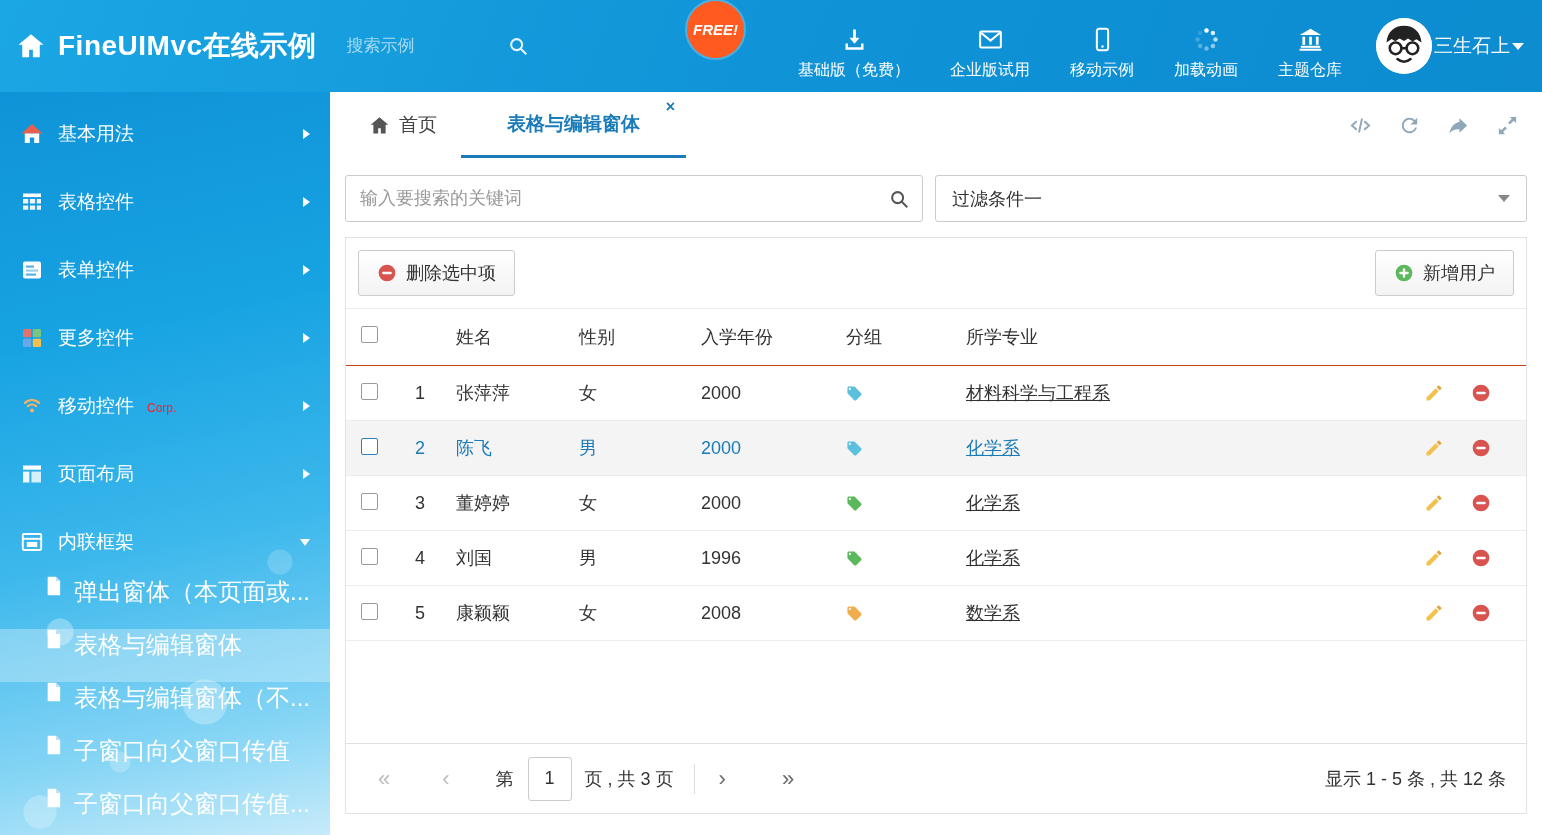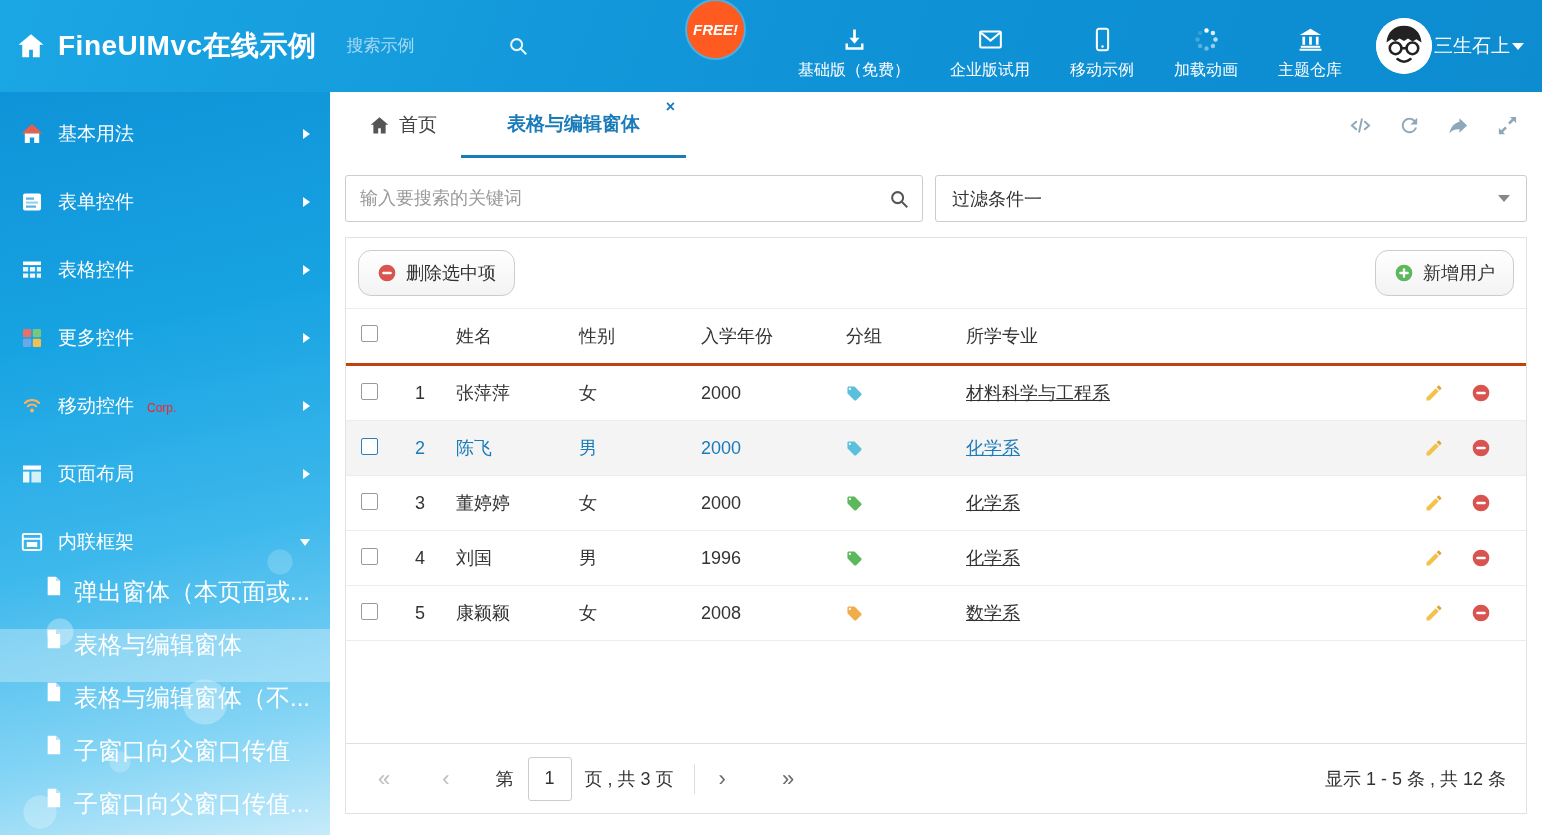--- a/index.html
+++ b/index.html
@@ -63,26 +63,26 @@
   .search-box{width:578px;height:47px;border:1px solid #ccc;border-radius:3px;display:flex;align-items:center;background:#fff}
   .search-box input{flex:1;border:none;outline:none;font-size:18px;padding:0 14px;color:#333}
   .search-box input::placeholder{color:#999}
   .sb-icon{margin-right:12px;color:#555}
   .sb-icon svg{width:22px;height:22px;display:block}
   .dropdown{flex:1;height:47px;border:1px solid #ccc;border-radius:3px;display:flex;align-items:center;padding:0 16px;font-size:18px;cursor:pointer;background:#fff}
   .dd-caret{margin-left:auto;width:0;height:0;border-left:6px solid transparent;border-right:6px solid transparent;border-top:7px solid #888}
 
   .panel{border:1px solid #e2e2e2;height:577px;display:flex;flex-direction:column}
   .toolbar{display:flex;align-items:center;padding:12px;border-bottom:1px solid #ececec}
-  .btn{height:46px;display:flex;align-items:center;gap:9px;padding:0 18px;border:1px solid #ccc;border-radius:13px;background:linear-gradient(#ffffff,#f3f3f3);font-size:18px;color:#333;cursor:pointer}
+  .btn{height:46px;display:flex;align-items:center;gap:9px;padding:0 18px;border:1px solid #ccc;border-radius:3px;background:linear-gradient(#ffffff,#f3f3f3);font-size:18px;color:#333;cursor:pointer}
   .btn svg{width:20px;height:20px;display:block}
   .btn-add{margin-left:auto}
 
   .cols{display:grid;grid-template-columns:50px 48px 123px 122px 145px 120px 1fr 110px;align-items:center}
-  .thead{height:57px;border-bottom:3px solid #c2410c;font-size:18px;color:#333}
+  .thead{height:57px;border-bottom:1px solid #c2410c;font-size:18px;color:#333}
   .c-check{padding-left:15px}
   .c-num{text-align:center;font-size:18px}
   .c-cell{padding-left:12px;font-size:18px}
   .cb{width:17px;height:17px;border:1px solid #9a9a9a;border-radius:2px;background:#fff;display:inline-block;cursor:pointer}
   .trow{height:55px;border-bottom:1px solid #ececec}
   .trow.selected{background:#f4f4f4;color:#1a7bb9}
   .trow.selected .cb{border-color:#2a7fbe}
   .major-link{color:inherit;text-decoration:underline;cursor:pointer}
   .tag-icon svg{width:17px;height:17px;display:block}
   .c-actions{display:flex;gap:27px;padding-left:8px}
@@ -214,40 +214,40 @@
               <path d="M4.8 11.5h14.4V21h-5v-5.6h-4.4V21H4.8z" fill="#fff"></path>
             </svg>
           </span>
     <span class="s-label">基本用法</span>
 
     <span class="arr"></span>
   </li>
 
   <li class="side-item">
     <span class="s-icon">
+            <svg viewBox="0 0 24 24" fill="#fff">
+              <path d="M3 3.5h18v3.6H3z"></path>
+              <path d="M3 9h5.2v4.4H3zm6.9 0h5.2v4.4H9.9zm6.9 0H21v4.4h-4.2zM3 15.4h5.2v4.4H3zm6.9 0h5.2v4.4H9.9zm6.9 0H21v4.4h-4.2z" opacity=".92"></path>
+            </svg>
+          </span>
+    <span class="s-label">表格控件</span>
+
+    <span class="arr"></span>
+  </li>
+
+  <li class="side-item">
+    <span class="s-icon">
             <svg viewBox="0 0 24 24">
               <rect x="3" y="3.5" width="18" height="17" rx="2" fill="#fff"></rect>
               <rect x="6" y="7.5" width="8" height="2.2" fill="#58b0e3"></rect>
               <rect x="6" y="11.5" width="12" height="2.2" fill="#9bd0ee"></rect>
               <rect x="6" y="15.5" width="10" height="2.2" fill="#58b0e3"></rect>
             </svg>
           </span>
     <span class="s-label">表单控件</span>
-
-    <span class="arr"></span>
-  </li>
-
-  <li class="side-item">
-    <span class="s-icon">
-            <svg viewBox="0 0 24 24" fill="#fff">
-              <path d="M3 3.5h18v3.6H3z"></path>
-              <path d="M3 9h5.2v4.4H3zm6.9 0h5.2v4.4H9.9zm6.9 0H21v4.4h-4.2zM3 15.4h5.2v4.4H3zm6.9 0h5.2v4.4H9.9zm6.9 0H21v4.4h-4.2z" opacity=".92"></path>
-            </svg>
-          </span>
-    <span class="s-label">表格控件</span>
 
     <span class="arr"></span>
   </li>
 
   <li class="side-item">
     <span class="s-icon">
             <svg viewBox="0 0 24 24">
               <rect x="3" y="3" width="8.2" height="8.2" rx="1.2" fill="#e4726a"></rect>
               <rect x="12.8" y="3" width="8.2" height="8.2" rx="1.2" fill="#79c67e"></rect>
               <rect x="3" y="12.8" width="8.2" height="8.2" rx="1.2" fill="#6aa9e8"></rect>

